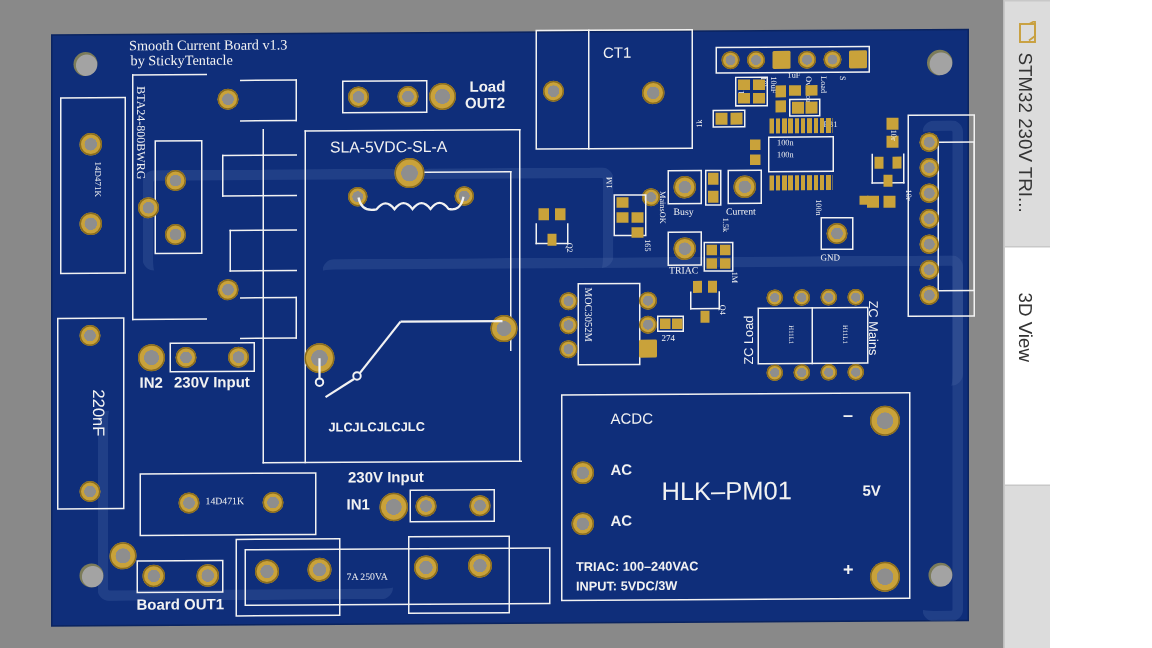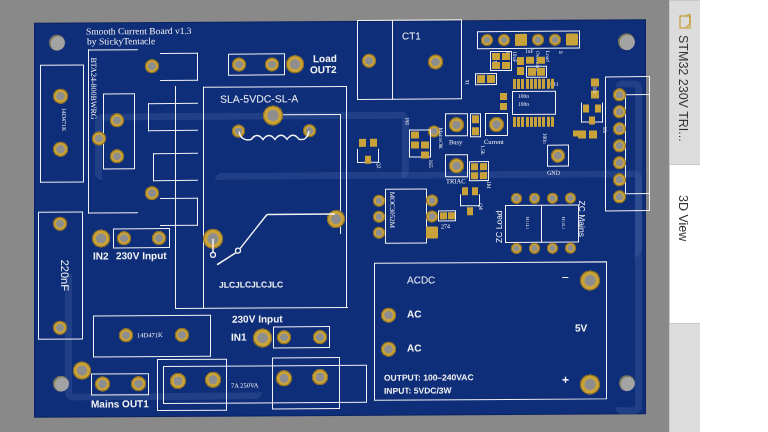--- a/index.html
+++ b/index.html
@@ -261,34 +261,35 @@
     <div class="pad" style="left:135px;top:350px;width:16px;height:16px;"></div>
     <div class="pad" style="left:170px;top:349px;width:16px;height:16px;"></div>
     <div class="pad" style="left:241px;top:348px;width:16px;height:16px;"></div>
     <div class="pad" style="left:277px;top:347px;width:16px;height:16px;"></div>
     <div class="txt serif" style="left:196px;top:360px;font-size:6.5px;">7A 250VA</div>
 
     <div class="pad" style="left:38px;top:338px;width:18px;height:18px;"></div>
     <div class="silk" style="left:56px;top:350px;width:58px;height:22px;"></div>
     <div class="pad" style="left:60px;top:353px;width:15px;height:15px;"></div>
     <div class="pad" style="left:96px;top:353px;width:15px;height:15px;"></div>
-    <div class="txt" style="left:56px;top:376px;font-size:10px;font-weight:bold;">Mains OUT1</div>
+    <div class="txt" style="left:56px;top:376px;font-size:10px;font-weight:bold;">Board OUT1</div>
 
     <div class="silk" style="left:339px;top:241px;width:233px;height:138px;"></div>
     <div class="txt" style="left:372px;top:254px;font-size:10px;">ACDC</div>
     <div class="txt" style="left:372px;top:288px;font-size:10px;font-weight:bold;">AC</div>
     <div class="txt" style="left:372px;top:322px;font-size:10px;font-weight:bold;">AC</div>
     <div class="pad" style="left:346px;top:286px;width:15px;height:15px;"></div>
     <div class="pad" style="left:346px;top:320px;width:15px;height:15px;"></div>
+    <div class="txt" style="left:406px;top:298px;font-size:17px;">HLK–PM01</div>
     <div class="txt" style="left:540px;top:303px;font-size:10px;font-weight:bold;">5V</div>
     <div class="txt" style="left:527px;top:250px;font-size:12px;font-weight:bold;">–</div>
     <div class="txt" style="left:527px;top:353px;font-size:12px;font-weight:bold;">+</div>
     <div class="pad" style="left:545px;top:250px;width:20px;height:20px;"></div>
     <div class="pad" style="left:545px;top:354px;width:20px;height:20px;"></div>
-    <div class="txt" style="left:349px;top:352px;font-size:8.5px;font-weight:bold;">OUTPUT: 100–240VAC</div>
+    <div class="txt" style="left:349px;top:352px;font-size:8.5px;font-weight:bold;">TRIAC: 100–240VAC</div>
     <div class="txt" style="left:349px;top:365px;font-size:8.5px;font-weight:bold;">INPUT: 5VDC/3W</div>
   </div>
 </div>
 
 <div id="sidebar">
   <div class="tab" style="top:0;height:163px;background:#dcdcdc;border-top:1px solid #c8c8c8;">
     <svg style="position:absolute;left:9px;top:13px;" width="13" height="15">
       <rect x="1" y="2" width="10" height="12" fill="none" stroke="#c8a040" stroke-width="1.3"></rect>
       <path d="M7 2 L11 0 L11 10 L7 13" fill="none" stroke="#c8a040" stroke-width="1.2"></path>
     </svg>

